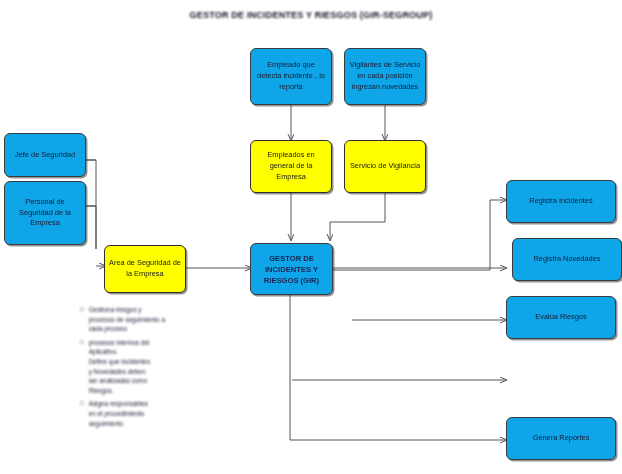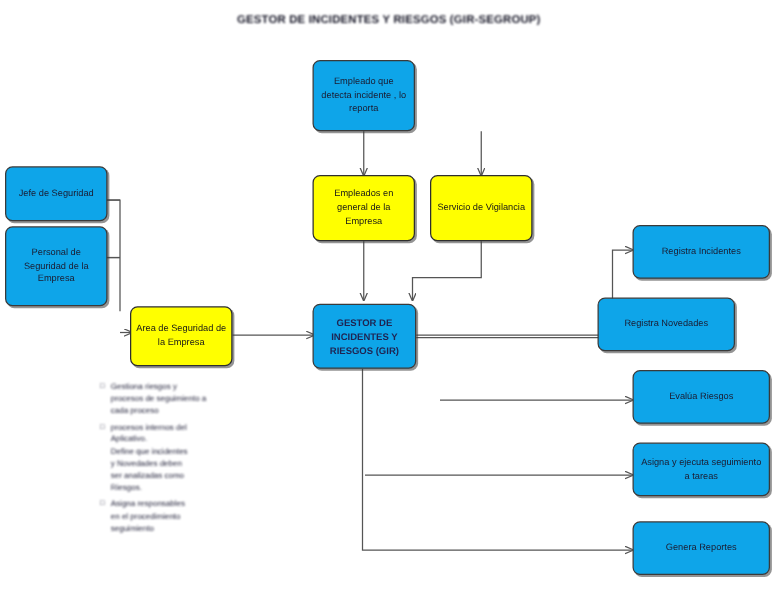--- a/index.html
+++ b/index.html
@@ -109,20 +109,23 @@
       <line x1="333" y1="268" x2="506" y2="268" marker-end="url(#arw)"></line>
       <path d="M352,320 L506,320" marker-end="url(#arw)"></path>
       <path d="M290,295 L290,440 L506,440" marker-end="url(#arw)"></path>
       <path d="M292,380 L506,380" marker-end="url(#arw)"></path>
     </g>
   </svg>
 
   <div class="node" style="left:250px;top:48px;width:82px;height:57px;">
     <span>Empleado que detecta incidente , lo reporta</span>
   </div>
+  <div class="node" style="left:344px;top:48px;width:82px;height:57px;">
+    <span>Vigilantes de Servicio en cada posición ingresan novedades</span>
+  </div>
 
   <div class="node yellow" style="left:250px;top:140px;width:82px;height:53px;">
     <span>Empleados en general de la Empresa</span>
   </div>
   <div class="node yellow" style="left:344px;top:140px;width:82px;height:53px;">
     <span>Servicio de Vigilancia</span>
   </div>
 
   <div class="node" style="left:4px;top:133px;width:82px;height:44px;">
     <span>Jefe de Seguridad</span>
@@ -135,28 +138,25 @@
     <span>Area de Seguridad de la Empresa</span>
   </div>
 
   <div class="node gir" style="left:250px;top:243px;width:83px;height:52px;">
     <span>GESTOR DE INCIDENTES Y RIESGOS (GIR)</span>
   </div>
 
   <div class="node" style="left:506px;top:180px;width:110px;height:43px;">
     <span>Registra Incidentes</span>
   </div>
-  <div class="node" style="left:478px;top:238px;width:110px;height:43px;text-align:center;">
+  <div class="node" style="left:512px;top:238px;width:110px;height:43px;text-align:center;">
     <span>Registra Novedades</span>
   </div>
   <div class="node" style="left:506px;top:296px;width:110px;height:43px;">
     <span>Evalúa Riesgos</span>
-  </div>
-  <div class="node" style="left:506px;top:354px;width:110px;height:43px;">
-    <span>Asigna y ejecuta seguimiento a tareas</span>
   </div>
   <div class="node" style="left:506px;top:417px;width:110px;height:43px;">
     <span>Genera Reportes</span>
   </div>
 
   <div class="bullets">
     <div class="bullet-row">
       <div class="bullet-mark">□</div>
       <div class="bullet-text">
         <div>Gestiona riesgos y</div>

